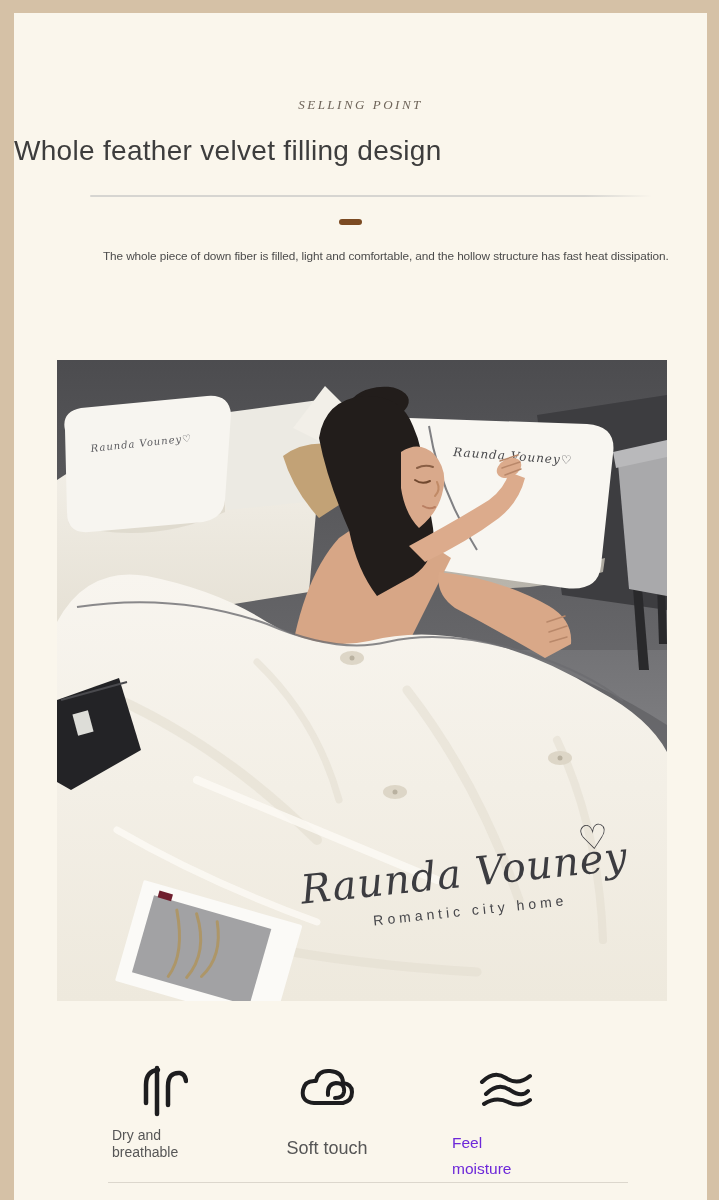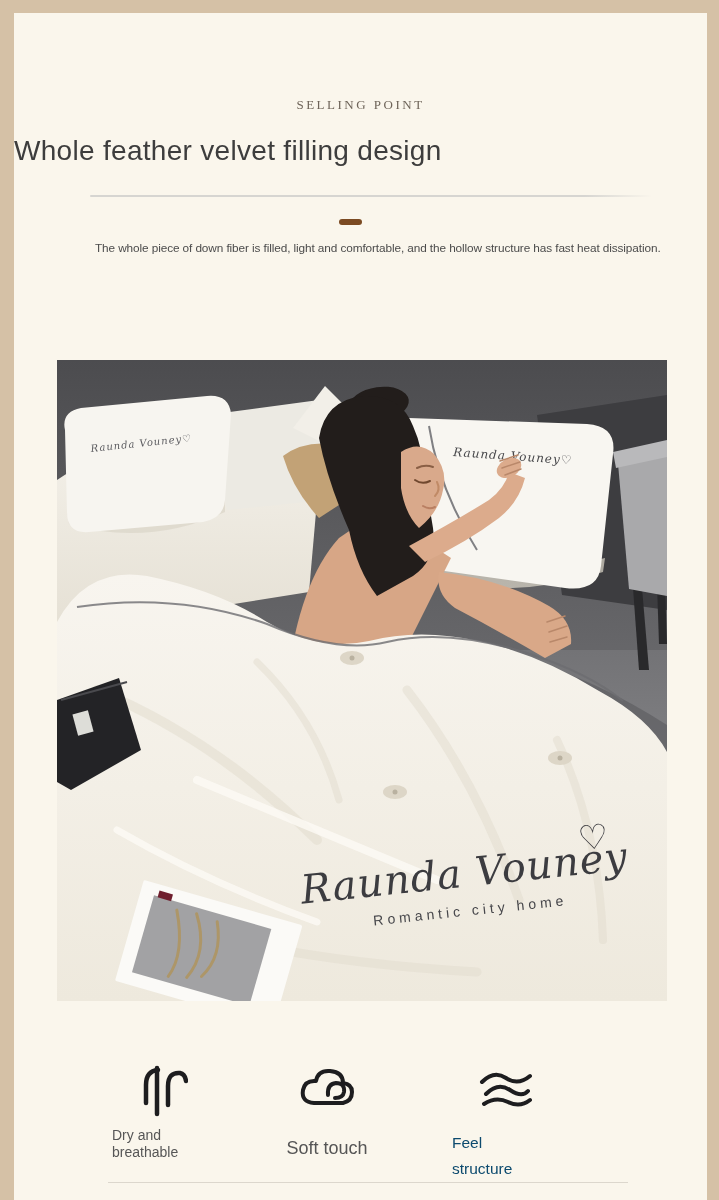--- a/index.html
+++ b/index.html
@@ -1,42 +1,42 @@
 <!DOCTYPE html>
 <html><head>
 <meta charset="utf-8">
 <style>
   html,body{margin:0;padding:0;}
   body{width:719px;height:1200px;font-family:"Liberation Sans",sans-serif;}
   .page{position:relative;width:719px;height:1200px;background:#d5c1a6;overflow:hidden;}
   .content{position:absolute;left:14px;top:13px;width:693px;height:1187px;background:#faf6ec;}
 
   .eyebrow{position:absolute;left:0;top:84px;width:100%;text-align:center;
-    font-family:"Liberation Serif",serif;font-size:13px;letter-spacing:2.5px;color:#6e6459;}
+    font-family:"Liberation Serif",serif;font-size:13px;letter-spacing:2.5px;color:#6e6459;font-style:italic;}
   .title{position:absolute;left:0;top:122px;width:100%;text-align:left;margin:0;
     font-size:28px;font-weight:400;color:#3d3d3d;letter-spacing:.3px;}
   .divider{position:absolute;left:76px;top:182px;width:562px;height:2px;border-radius:1px;
     background:linear-gradient(to right,#d6d5d1 0%,#d6d5d1 88%,rgba(214,213,209,0) 100%);}
   .accent-dash{position:absolute;left:325px;top:206px;width:23px;height:6px;border-radius:3px;background:#7b4a22;}
-  .desc{position:absolute;margin:0;font-size:11.8px;letter-spacing:-.1px;color:#4b4b4b;white-space:nowrap;}
+  .desc{position:absolute;margin:8px;font-size:11.8px;letter-spacing:-.1px;color:#4b4b4b;white-space:nowrap;}
   .p1{left:81px;top:228px;}
   .p2{left:83px;top:284px;}
 
   .photo{position:absolute;left:43px;top:347px;width:610px;height:641px;overflow:hidden;background:#57575a;}
   .photo svg{display:block;}
 
   .feature{position:absolute;color:#555;}
   .f1{left:98px;top:1046px;}
   .f1 .f-icon{margin-left:26px;}
   .f1 .f-label{margin-top:6px;font-size:14px;line-height:1.18;color:#565656;}
   .f2{left:254px;top:1051px;width:118px;text-align:center;}
   .f2 .f-label{margin-top:24px;font-size:18px;color:#555;}
   .f3{left:438px;top:1053px;}
   .f3 .f-icon{margin-left:24px;}
-  .f3 .f-label{margin-top:16px;font-size:15.5px;line-height:1.65;color:#0c4a6e;}
+  .f3 .f-label{margin-top:16px;font-size:15.5px;line-height:1.65;color:#6d28d9;}
   .f-label span{display:block;}
   .f2 .f-label span{display:inline;}
   .bottom-line{position:absolute;left:94px;top:1169px;width:520px;height:1px;background:#dcd7cd;}
 </style>
 </head>
 <body>
 
 <div class="page">
   <div class="content">
 
@@ -190,19 +190,19 @@
     <div class="feature f3">
       <svg class="f-icon" width="58" height="44" viewBox="0 0 58 44">
         <g stroke="#1d1d1f" stroke-width="4" fill="none" stroke-linecap="round">
           <path d="M6,16 Q18,4 30,12 Q42,20 54,10"></path>
           <path d="M10,28 Q22,16 34,24 Q46,32 52,25"></path>
           <path d="M8,38 Q20,30 32,36 Q44,42 54,34"></path>
         </g>
       </svg>
       <div class="f-label">
         <span>Feel</span>
-        <span>structure</span>
+        <span>moisture</span>
       </div>
     </div>
 
     <div class="bottom-line"></div>
   </div>
 </div>
 
 </body></html>

